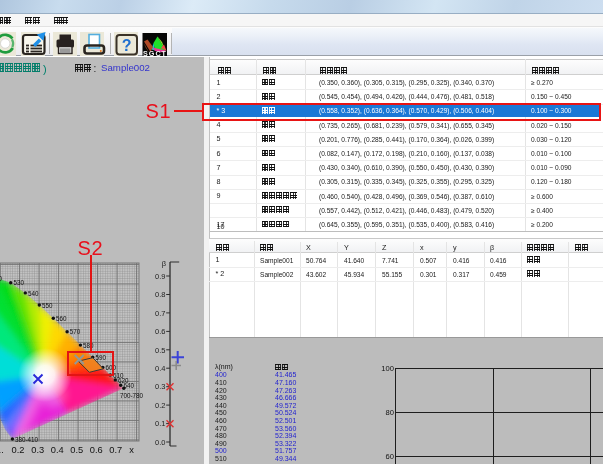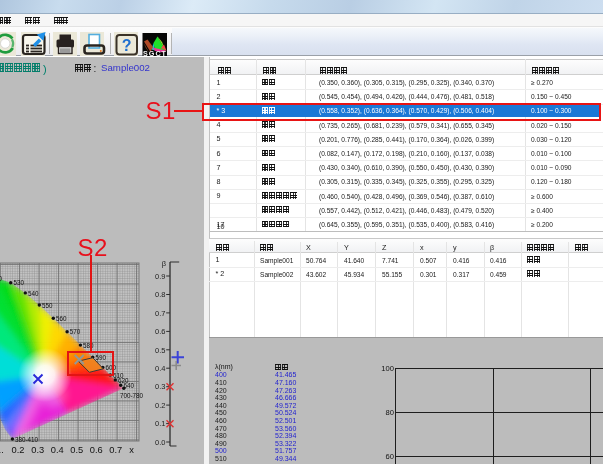--- a/index.html
+++ b/index.html
@@ -31,21 +31,21 @@
 .vline{position:absolute;width:1px;background:#e4e4e4}
 .hline{position:absolute;left:0;width:394px;height:1px;background:#ededed}
 .txt{position:absolute;white-space:nowrap;color:#191919}
 .f66{font-size:6.6px;line-height:7px;letter-spacing:0px}
 .f7{font-size:7.2px;line-height:8px}
 #row3{position:absolute;left:0;top:46.4px;width:390px;height:13.8px;background:#1b78d6}
 #redbox1{left:202px;top:102.5px;width:399px;height:18px;border:2px solid #e81414}
 #redbox2{left:67px;top:351px;width:47px;height:25px;border:2px solid #e21414;z-index:6}
 #s2line{left:89.5px;top:255px;width:2px;height:97px;background:#e21414;z-index:6}
 #s1line{left:174px;top:110px;width:28px;height:2px;background:#e81414}
-.slabel{position:absolute;color:#e8101c;font-size:24px;line-height:20px;letter-spacing:0.6px}
+.slabel{position:absolute;color:#e8101c;font-size:20px;line-height:20px;letter-spacing:0.6px}
 .blue{color:#2424cf}
 </style></head>
 <body>
 <div class="abs" id="title"></div>
 <div class="abs" id="menu">
   <span class="abs" style="left:0;top:2.5px"><i class="c m" style="width:2.5px"></i></span>
     <span class="abs" style="left:4px;top:2.5px"><i class="c m"></i></span>
   <span class="abs" style="left:25px;top:2.5px"><i class="c m"></i><i class="c m"></i></span>
   <span class="abs" style="left:53.5px;top:2.5px"><i class="c m"></i><i class="c m"></i></span>
 </div>

